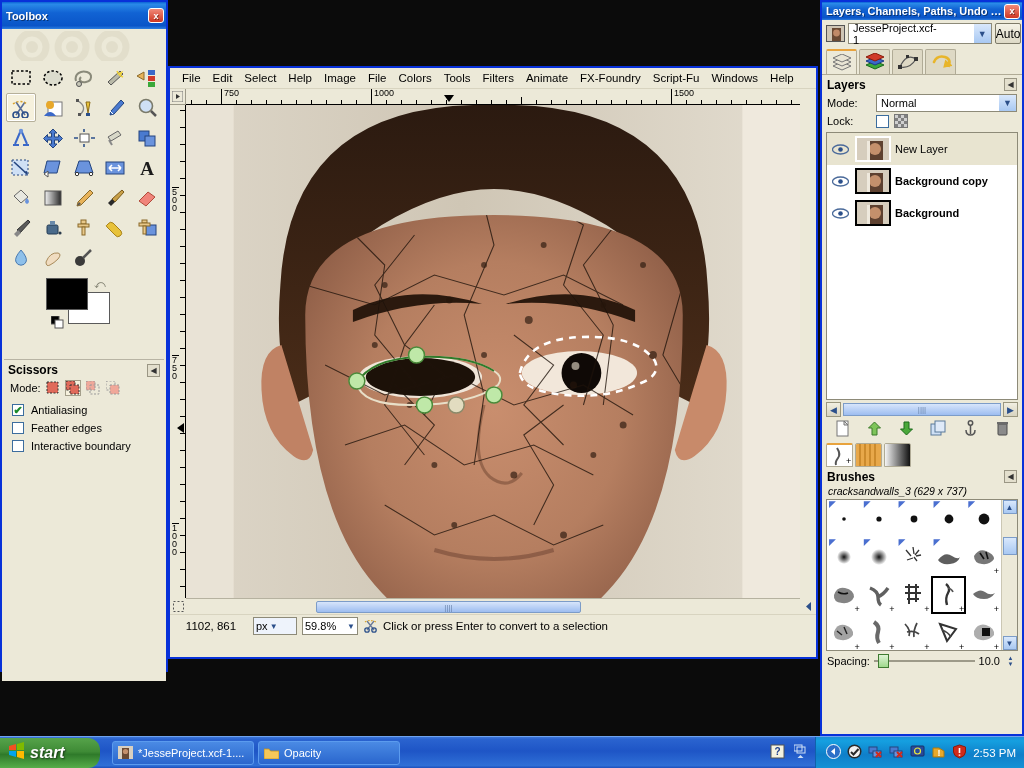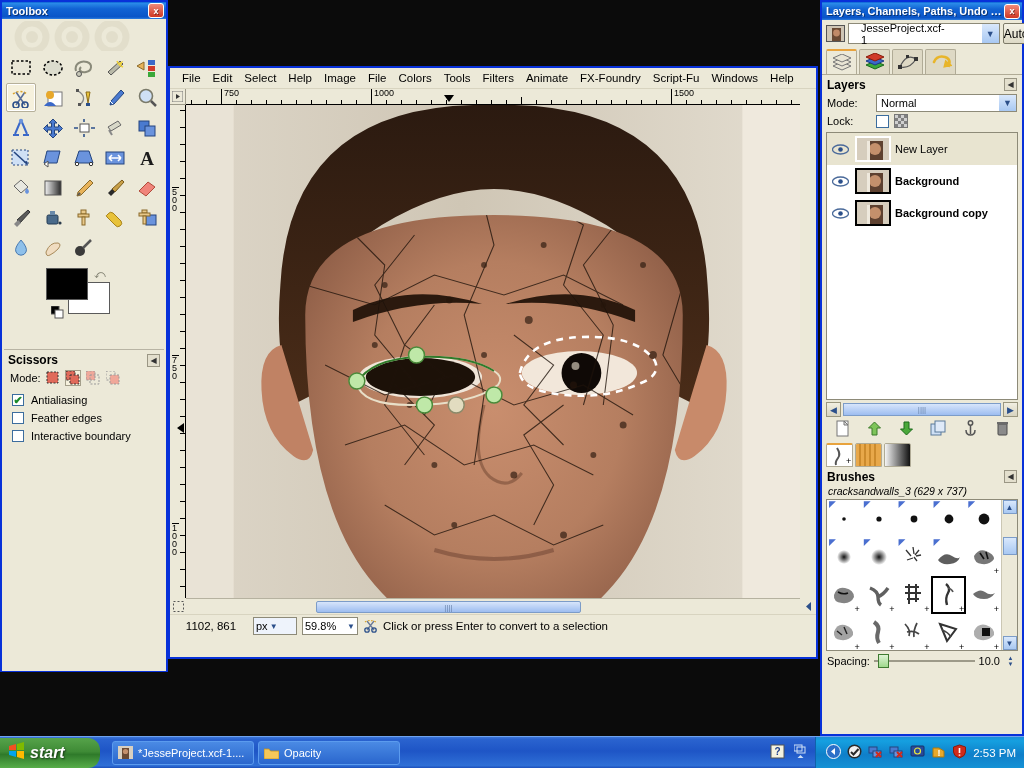--- a/index.html
+++ b/index.html
@@ -28,21 +28,21 @@
     width: 16px; height: 15px; margin-left: 1px; flex: 0 0 auto;
     border: 1px solid #ffffff; border-radius: 3px;
     display: flex; align-items: center; justify-content: center;
     font-size: 9px; color: #fff; font-weight: bold;
     background: linear-gradient(180deg,#5a9ef0,#1b63cc);
   }
   .tbtn.close { background: linear-gradient(180deg,#f08a7a,#cf3723); }
 
   
   #toolbox { left: 0; top: 0; width: 168px; height: 672px; border-width: 2px; }
-  #toolbox .xp-title { height: 17px; }
+  #toolbox .xp-title { height: 27px; }
   .tb-body { background: #ece9d8; height: calc(100% - 18px); position: relative; }
   .tb-wilber {
     height: 30px; margin: 2px 4px 0 4px; position: relative; overflow: hidden;
   }
   .tb-wilber svg { position: absolute; left: 4px; top: -4px; opacity: .5; }
   .tools-grid {
     display: grid; grid-template-columns: repeat(5, 1fr);
     padding: 2px 4px; gap: 1px;
   }
   .tool {
@@ -114,21 +114,21 @@
   .combo.unitbox { width: 44px; background:#eef3fb; }
   .combo.zoombox { width: 56px; justify-content:space-between; }
 
   
   #dock { left: 820px; top: 0; width: 204px; height: 736px; border-width:2px; }
   #dock .xp-title { height: 18px; font-size: 11px; }
   .dock-body { background:#ece9d8; height: calc(100% - 18px); position:relative; }
   .img-select { display:flex; align-items:center; gap:3px; padding:3px 4px; }
   .img-select .thumb { width:19px; height:17px; border:1px solid #555; overflow:hidden; flex:0 0 auto;}
   .img-select .fld { flex:1 1 auto; height:21px; background:#fff; border:1px solid #8d8a78;
-                     display:flex; align-items:center; padding-left:12px; font-size:11px;gap:36px; }
+                     display:flex; align-items:center; padding-left:4px; font-size:11px;gap:36px; }
   .img-select .fld .ar { margin-left:auto; width:18px; height:19px; background:linear-gradient(180deg,#d9e8fc,#a8c8f2);
                          display:flex;align-items:center;justify-content:center;color:#2b4f8a;font-size:9px;}
   .img-select .auto { width:30px; height:21px; border:1px solid #7d7a68; border-radius:2px;
                       background:linear-gradient(180deg,#f4f2e6,#ddd9c6); display:flex;align-items:center;
                       justify-content:center; font-size:12px; }
   .dock-tabs { display:flex; gap:2px; padding:2px 4px 0 4px; border-bottom:1px solid #b0ab96; }
   .dock-tabs .tab { width:31px; height:25px; border:1px solid #b0ab96; border-bottom:none;
                     background:#ded9c5; display:flex;align-items:center;justify-content:center;
                     border-radius:2px 2px 0 0;}
   .dock-tabs .tab.sel { background:#ece9d8; border-top:2px solid #e8a33d; }
@@ -870,38 +870,38 @@
             </svg>
         </span>
         <span class="lthumb">
           <svg width="36" height="26" viewBox="0 0 36 26">
               <rect width="36" height="26" fill="#d6cdbd"></rect>
               <rect x="10" y="3" width="16" height="23" fill="#5e4130"></rect>
               <circle cx="18" cy="11" r="6" fill="#c4906c"></circle>
               <path d="M10 3 h3 v23 h-3z" fill="#efe9dd"></path>
             </svg>
         </span>
-        <span class="lname b">Background</span>
+        <span class="lname b">Background copy</span>
       </div>
       <div class="layer">
         <span class="eye">
           <svg width="17" height="11">
               <ellipse cx="8.5" cy="5.5" rx="8" ry="4.5" fill="none" stroke="#4a6a9a" stroke-width="1.3"></ellipse>
               <circle cx="8.5" cy="5.5" r="2.3" fill="#2b4f8a"></circle>
             </svg>
         </span>
         <span class="lthumb">
           <svg width="36" height="26" viewBox="0 0 36 26">
               <rect width="36" height="26" fill="#d6cdbd"></rect>
               <rect x="10" y="3" width="16" height="23" fill="#5e4130"></rect>
               <circle cx="18" cy="11" r="6" fill="#c4906c"></circle>
               <path d="M10 3 h3 v23 h-3z" fill="#efe9dd"></path>
             </svg>
         </span>
-        <span class="lname b">Background copy</span>
+        <span class="lname b">Background</span>
       </div>
     </div>
 
     <div class="listsb">
       <span class="sbtn">◀</span>
       <span class="strack">||||</span>
       <span class="sbtn">▶</span>
     </div>
 
     <div class="layerbtns">

